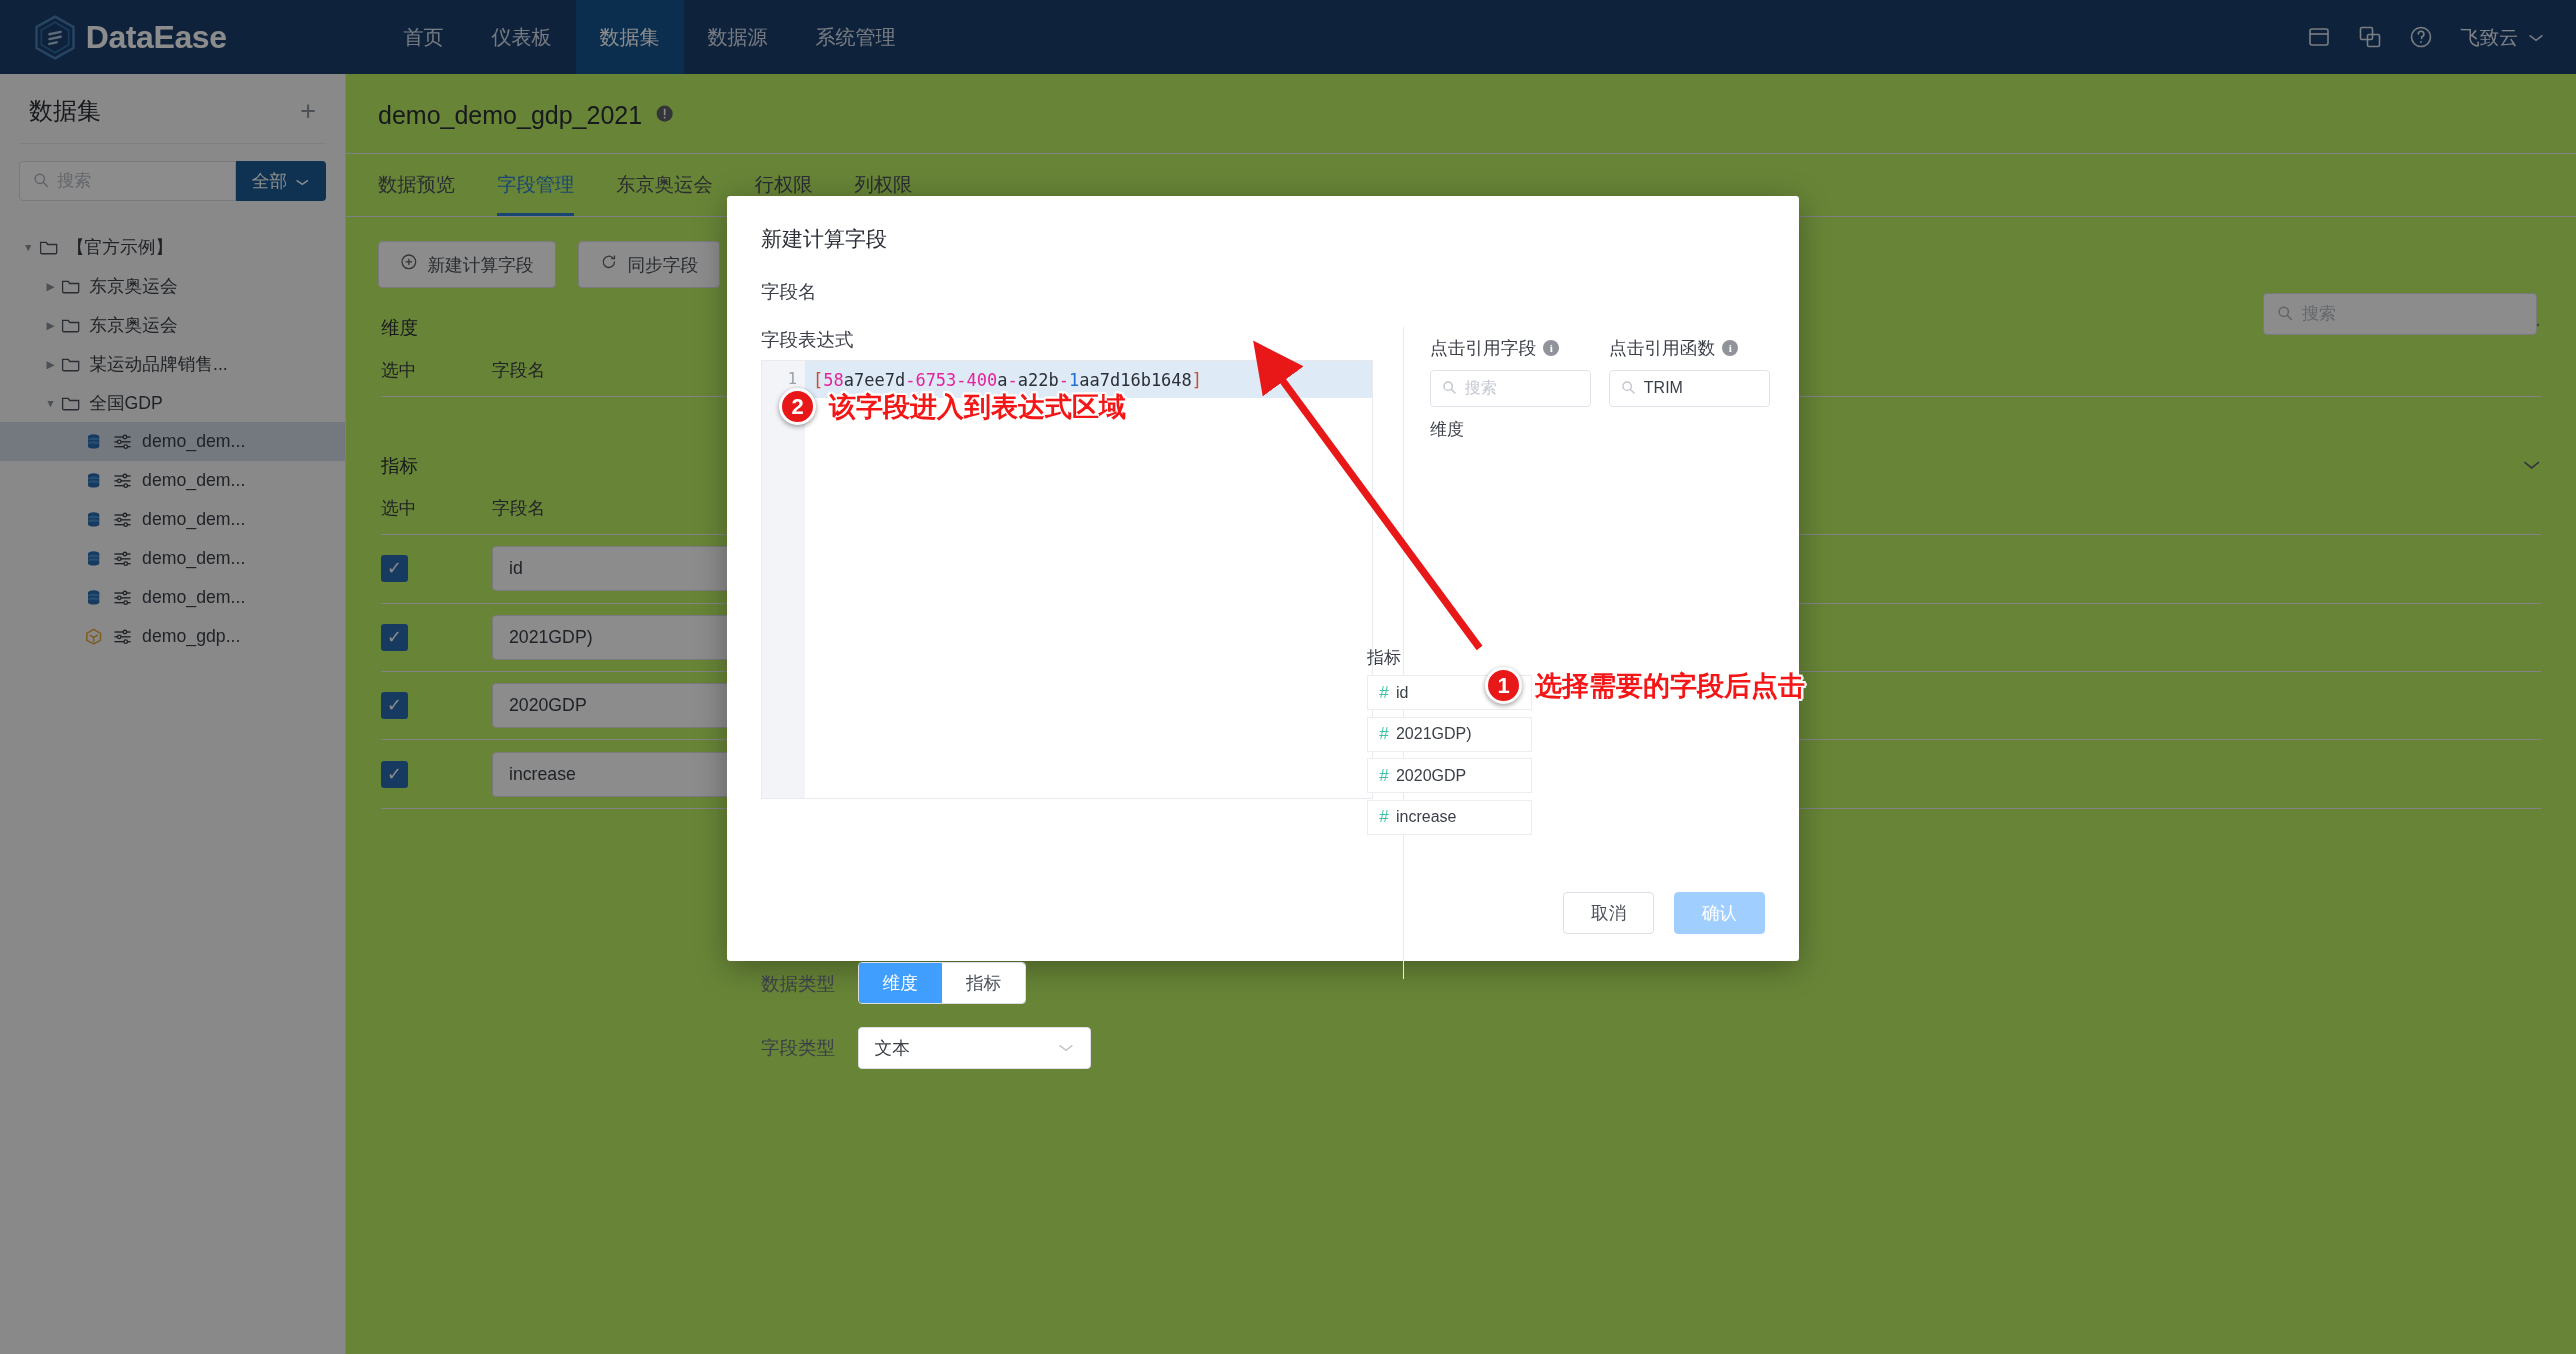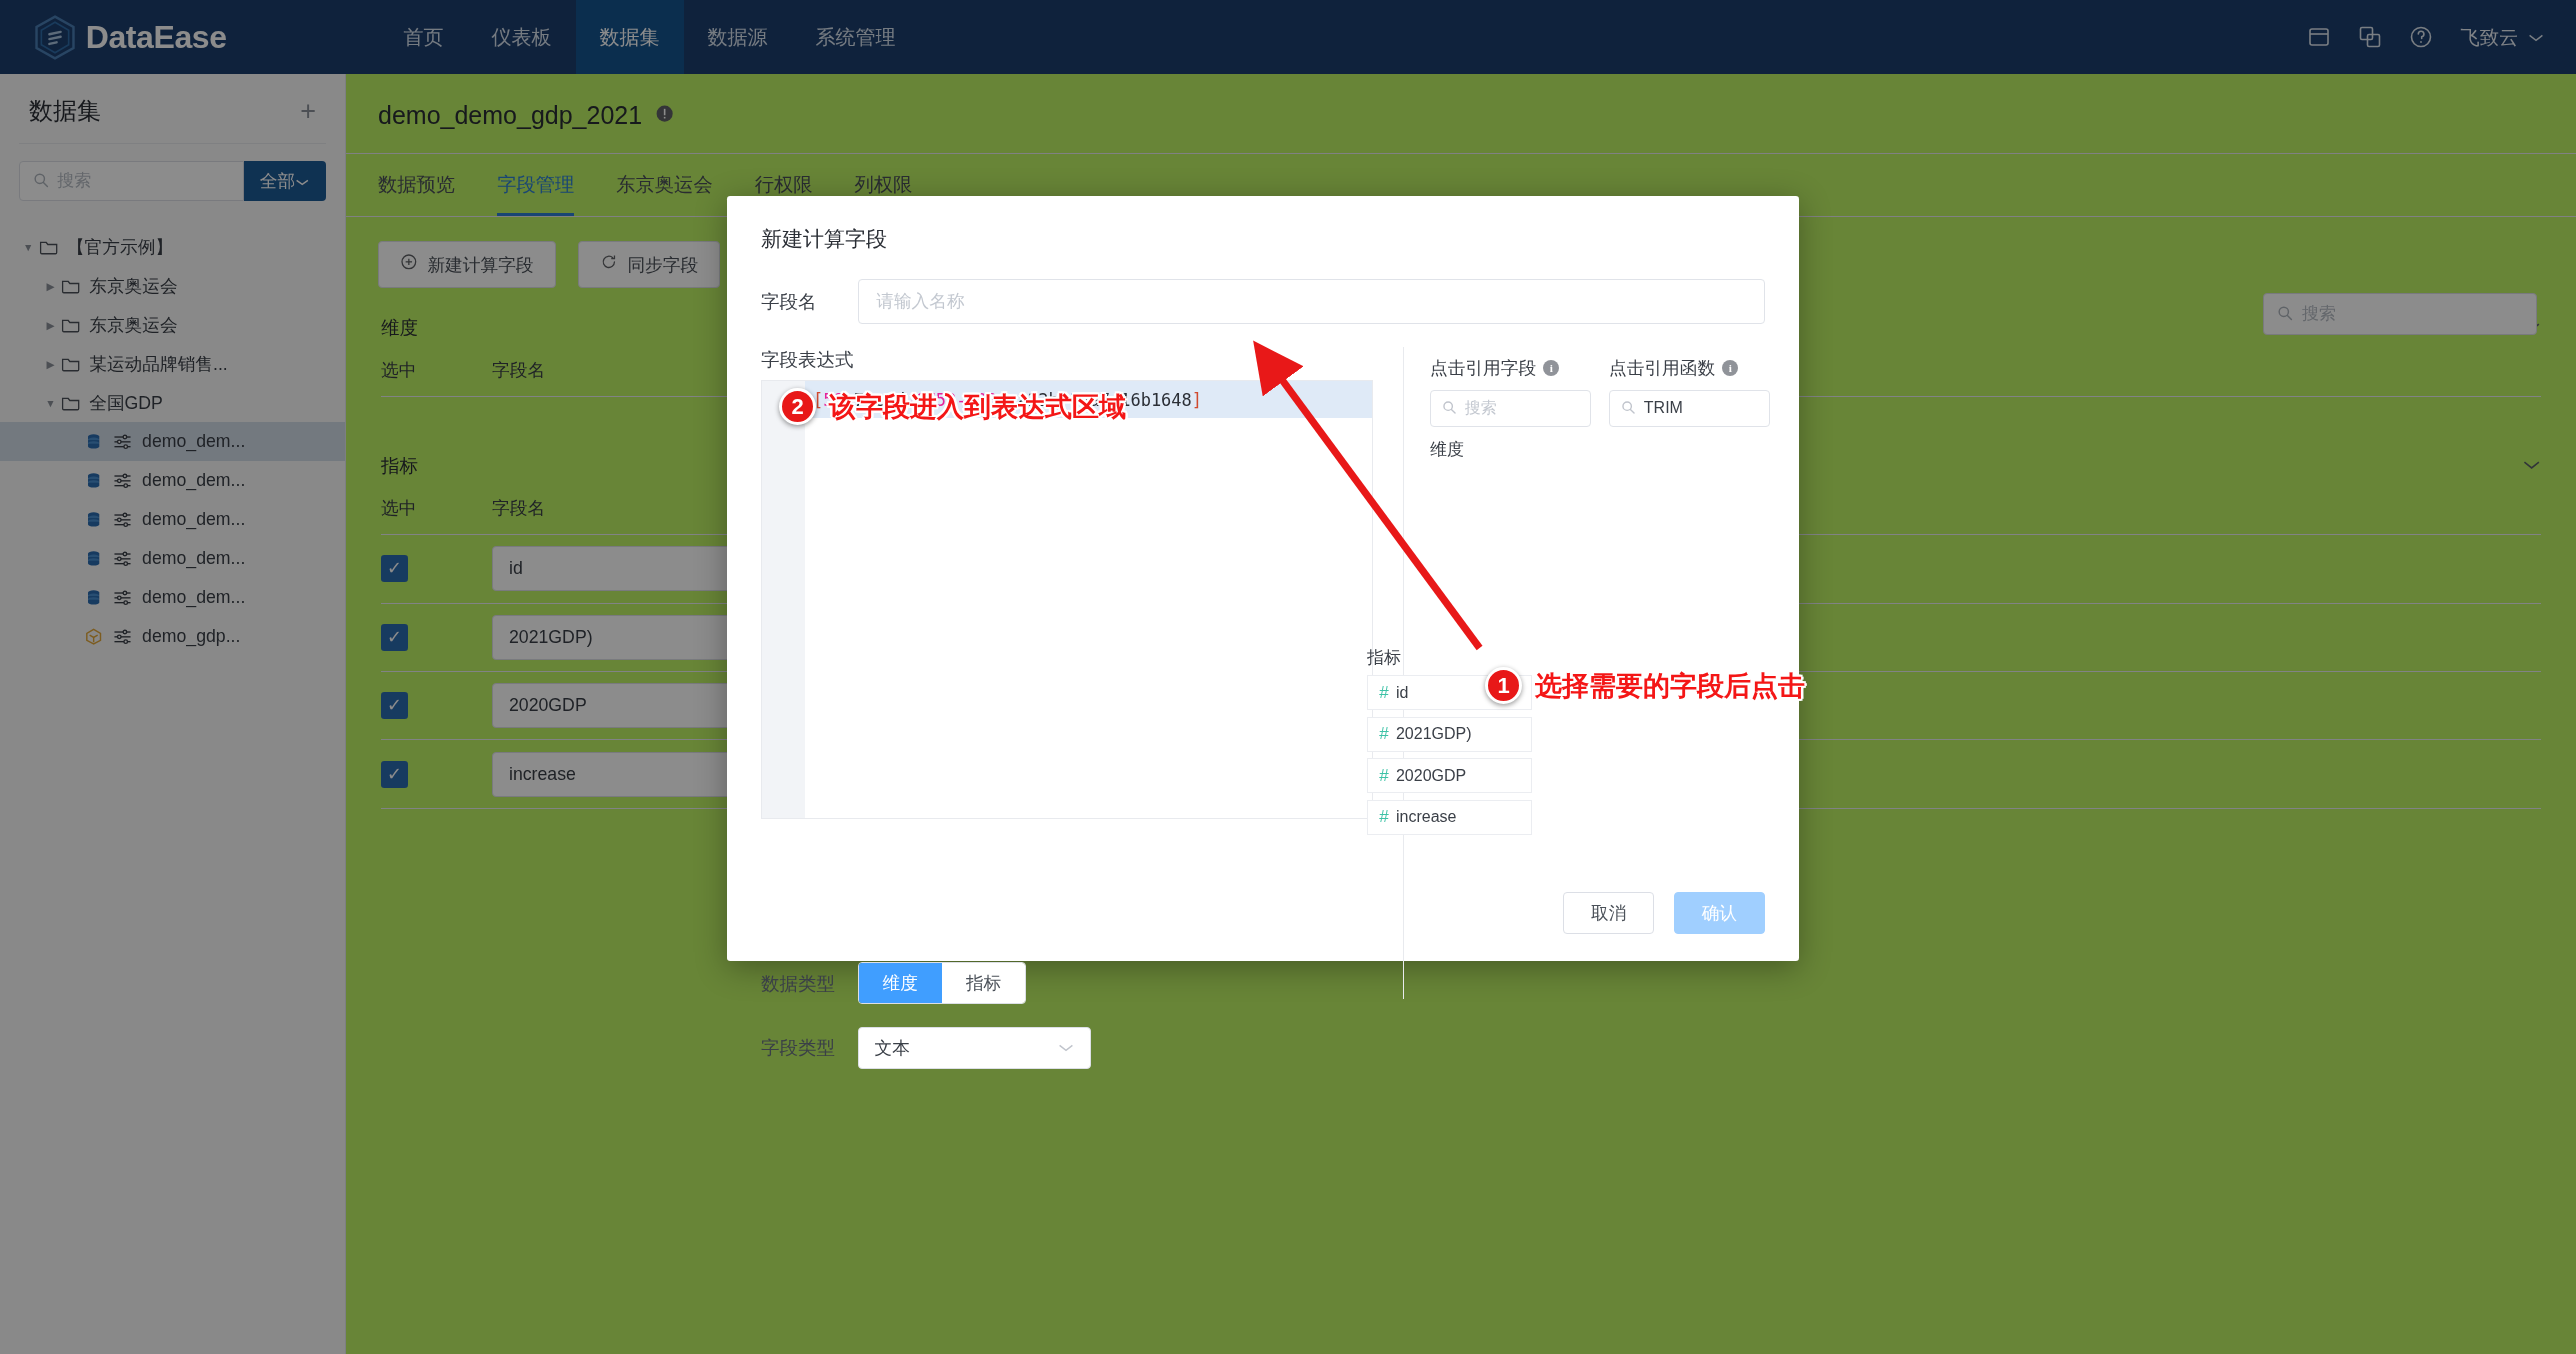--- a/index.html
+++ b/index.html
@@ -63,21 +63,21 @@
     flex: 1; height: 40px; border: 0.8px solid #dcdfe6; border-radius: 4px 0 0 4px;
     display: flex; align-items: center; padding: 0 13px; gap: 8px; background: #fff;
   }
   .sb-search input {
     border: none; outline: none; font-size: 17px; color: #606266; width: 100%;
     font-family: inherit; background: transparent;
   }
   .sb-search input::placeholder { color: #b6bcc4; }
   .sb-allbtn {
     height: 40px; background: #1d5b96; color: #fff; font-size: 17.7px;
-    display: flex; align-items: center; padding: 0 16px;
+    display: flex; align-items: center; gap: 8px; padding: 0 16px;
     border-radius: 0 4px 4px 0; cursor: pointer; white-space: nowrap;
   }
   .tree { padding: 17.7px 0 0 0; }
   .tree-node {
     display: flex; align-items: center; height: 39px; font-size: 17.7px;
     color: #3a3f47; cursor: pointer; padding-right: 11.3px;
   }
   .tree-node.selected { background: #d2dce8; }
   .caret {
     width: 21px; text-align: center; font-size: 10.5px; color: #8a9099; flex: none;
@@ -679,23 +679,20 @@
       </div>
   </div>
 
   <div id="dim"></div>
 
   <div class="modal">
     <div class="modal-title">新建计算字段</div>
 
     <div class="frow">
       <span class="flabel">字段名</span>
-      <div class="finput">
-        <input placeholder="请输入名称" style="">
-      </div>
     </div>
 
     <div class="modal-body">
       <div class="mb-left">
         <div class="expr-label">字段表达式</div>
         <div class="editor">
           <div class="gutter">1</div>
           <div class="code-area">
             <div class="code-line" id="code-line"><span class="tok-brk">[</span><span class="tok-m">58</span><span class="tok-a">a7ee7d</span><span class="tok-m">-6753-400</span><span class="tok-a">a</span><span class="tok-m">-</span><span class="tok-a">a22b</span><span class="tok-m">-</span><span class="tok-b">1</span><span class="tok-a">aa7d16b1648</span><span class="tok-brk">]</span></div>
           </div>

